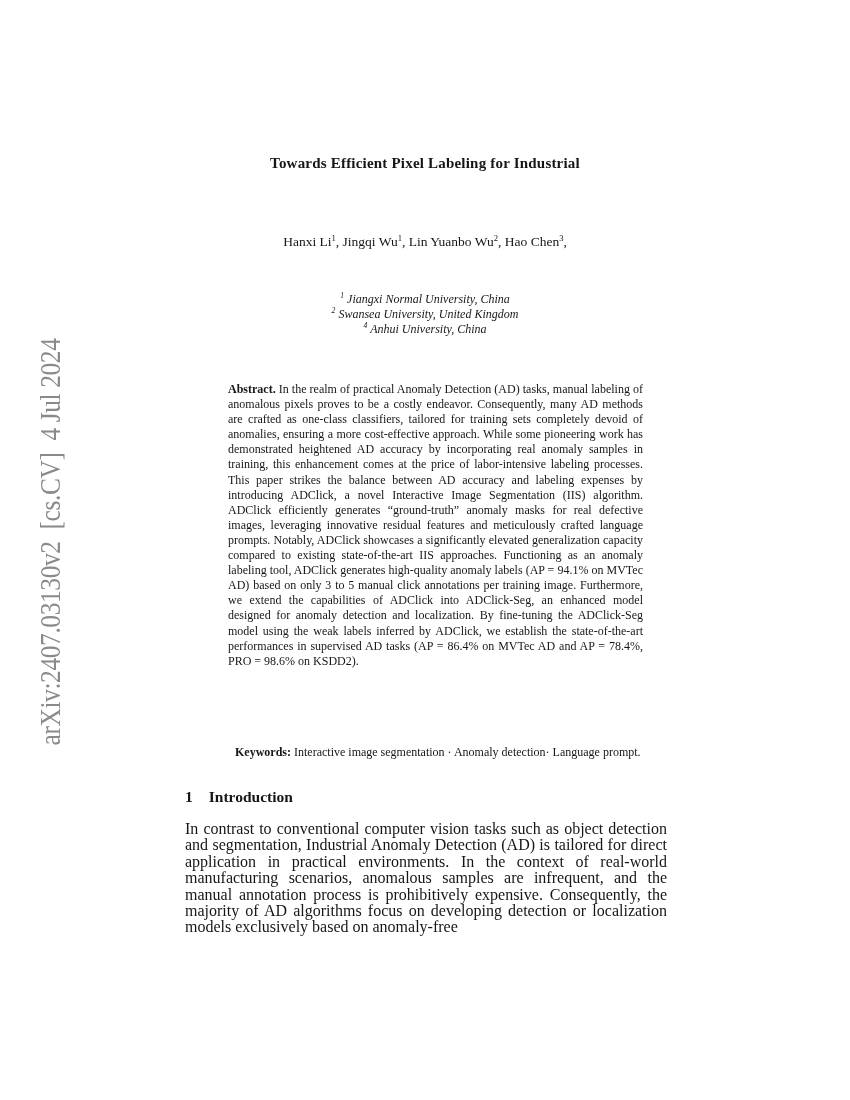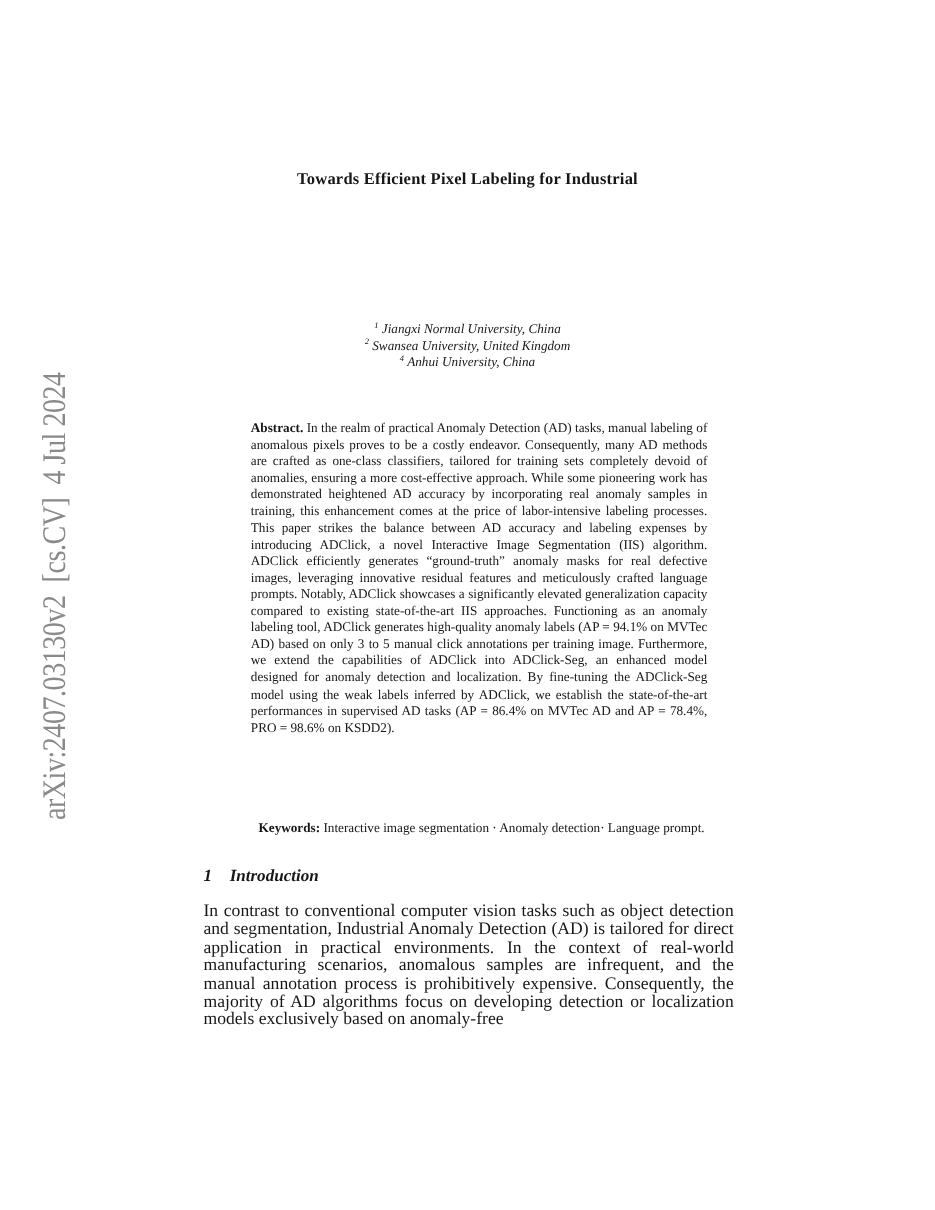--- a/index.html
+++ b/index.html
@@ -69,21 +69,20 @@
     line-height: 15.1px;
     text-align: justify;
   }
 
   .section-heading {
     position: absolute;
     top: 788px; left: 185px; width: 482px;
     margin: 0;
     font-size: 15.5px;
     font-weight: bold;
-    font-style: italic;
   }
   .section-heading .secnum { display: inline-block; margin-right: 16px; }
 
   .body-par {
     position: absolute;
     top: 821px; left: 185px; width: 482px;
     margin: 0;
     font-size: 16px;
     line-height: 16.4px;
     text-align: justify;
@@ -92,20 +91,21 @@
 </head>
 <body>
 
 <div class="page">
 
   <div class="watermark">arXiv:2407.03130v2  [cs.CV]  4 Jul 2024</div>
 
   <h1 class="title"><span>Towards Efficient Pixel Labeling for Industrial</span><br></h1>
 
   <div class="authors">
+    <div><span>Hanxi Li</span><sup>1</sup><span>, </span><span>Jingqi Wu</span><sup>1</sup><span>, </span><span>Lin Yuanbo Wu</span><sup>2</sup><span>, </span><span>Hao Chen</span><sup>3</sup><span>,</span></div>
   </div>
 
   <div class="affiliations">
     <div><sup>1</sup> <span>Jiangxi Normal University, China</span></div>
     <div><sup>2</sup> <span>Swansea University, United Kingdom</span></div>
     <div><sup>4</sup> <span>Anhui University, China</span></div>
   </div>
 
   <p class="abstract"><b>Abstract.</b> <span>In the realm of practical Anomaly Detection (AD) tasks, manual labeling of anomalous pixels proves to be a costly endeavor. Consequently, many AD methods are crafted as one-class classifiers, tailored for training sets completely devoid of anomalies, ensuring a more cost-effective approach. While some pioneering work has demonstrated heightened AD accuracy by incorporating real anomaly samples in training, this enhancement comes at the price of labor-intensive labeling processes. This paper strikes the balance between AD accuracy and labeling expenses by introducing ADClick, a novel Interactive Image Segmentation (IIS) algorithm. ADClick efficiently generates “ground-truth” anomaly masks for real defective images, leveraging innovative residual features and meticulously crafted language prompts. Notably, ADClick showcases a significantly elevated generalization capacity compared to existing state-of-the-art IIS approaches. Functioning as an anomaly labeling tool, ADClick generates high-quality anomaly labels (AP = 94.1% on MVTec AD) based on only 3 to 5 manual click annotations per training image. Furthermore, we extend the capabilities of ADClick into ADClick-Seg, an enhanced model designed for anomaly detection and localization. By fine-tuning the ADClick-Seg model using the weak labels inferred by ADClick, we establish the state-of-the-art performances in supervised AD tasks (AP = 86.4% on MVTec AD and AP = 78.4%, PRO = 98.6% on KSDD2).</span></p>
 

